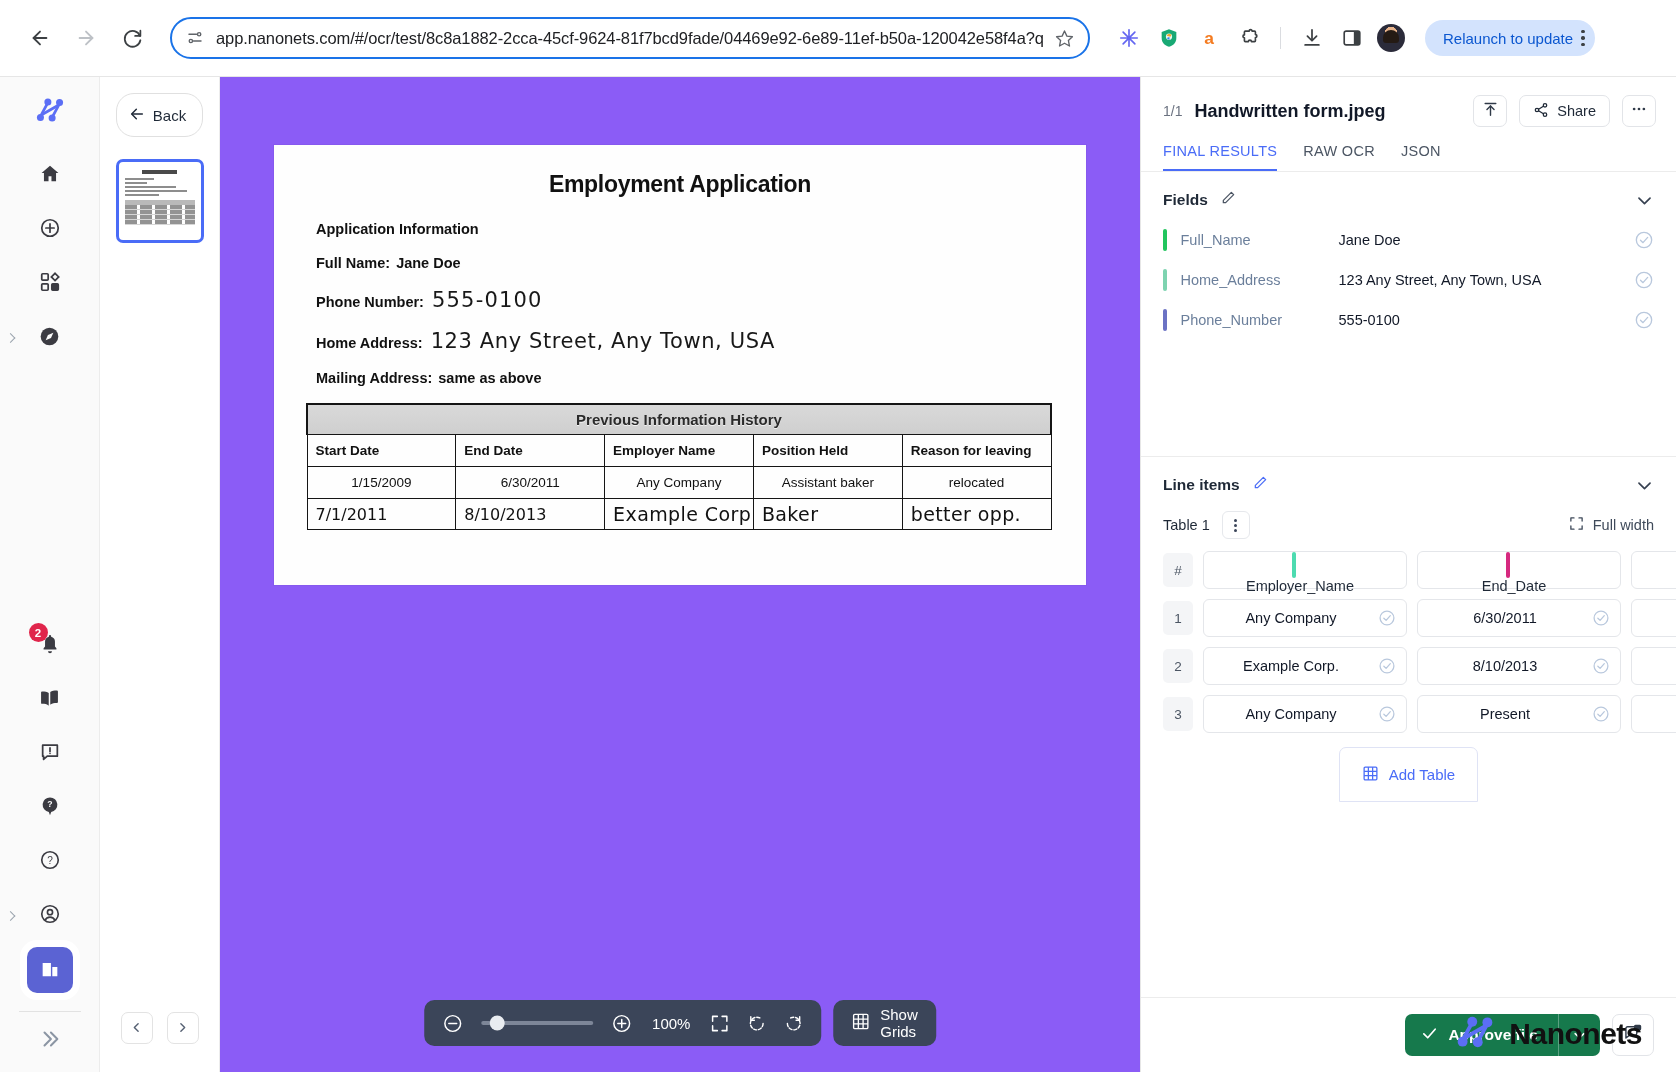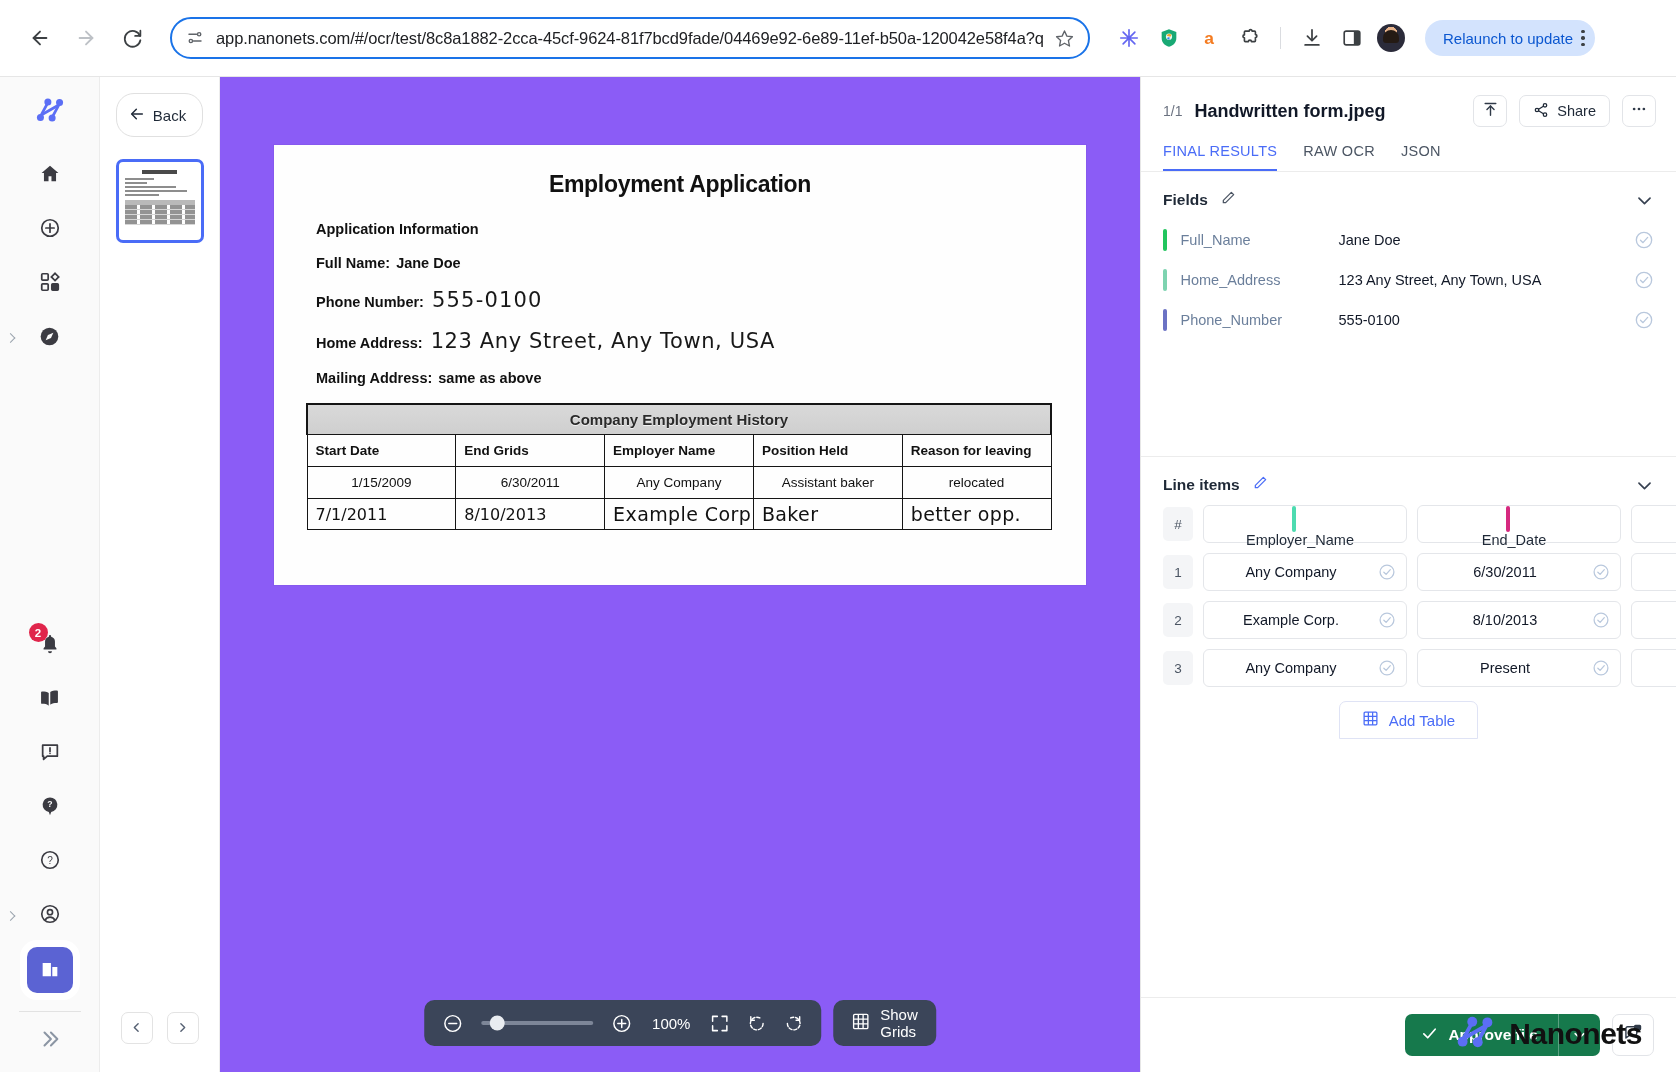--- a/index.html
+++ b/index.html
@@ -391,21 +391,21 @@
     position: relative;
   }
   .li-cell .accent { width:3.5px; height: 26px; border-radius:2px; margin: 0 12px 0 0; flex:none; }
   .li-cell .hdr-text { font-size:14.5px; color:#1f2937; }
   .li-cell .val { flex:1; text-align:center; font-size:14.5px; color:#111827; }
   .li-cell.header { border-color:#e4e6ea;flex-direction:column; }
   .li-cell .chk { width:18px; height:18px; color:#b9c8dd; flex:none; }
 
   .add-table-wrap { display:flex; justify-content:center; margin-top: 4px; }
   .add-table {
-    height: 38px; border:1px solid #dfe3f5; border-radius:7px 7px 0 0;
+    height: 55px; border:1px solid #dfe3f5; border-radius:7px 7px 0 0;
     background:#fff; color:#4a6cf7;
     display:flex; align-items:center; gap:10px; padding: 0 22px;
     font-size:15px; font-weight:500; cursor:pointer;
   }
 
   .panel-footer {
     margin-top: auto;
     border-top: 1px solid #ececec;
     padding: 16px 22px;
     display:flex; justify-content:flex-end; align-items:center; gap:12px;
@@ -716,25 +716,25 @@
       </div>
 
       <div class="doc-line">
         <span>Mailing Address:</span>
         <span style="margin-left:6px">same as above</span>
       </div>
 
       <table class="emp">
         <tbody>
             <tr>
-          <th class="banner" colspan="5">Company Employment History</th>
+          <th class="banner" colspan="5">Previous Information History</th>
         </tr>
         <tr>
           <th class="col" style="width:12%">Start Date</th>
-          <th class="col" style="width:12%">End Grids</th>
+          <th class="col" style="width:12%">End Date</th>
           <th class="col" style="width:24%">Employer Name</th>
           <th class="col" style="width:25%">Position Held</th>
           <th class="col" style="width:27%">Reason for leaving</th>
         </tr>
         <tr>
           <td class="v">1/15/2009</td>
           <td class="v">6/30/2011</td>
           <td class="v">Any Company</td>
           <td class="v">Assistant baker</td>
           <td class="v">relocated</td>
@@ -907,20 +907,41 @@
             <path d="M17 3.5 20.5 7 8.5 19H5v-3.5Z"></path>
           </svg>
       </span>
       <span class="sec-chevron">
         <svg width="19" height="19" viewBox="0 0 24 24" fill="none" stroke="currentColor" stroke-width="2.1" stroke-linecap="round" stroke-linejoin="round">
             <polyline points="5 9 12 16 19 9"></polyline>
           </svg>
       </span>
     </div>
 
+    <div class="table-head-row">
+      <span class="table-name">Table 1</span>
+      <span class="dots-btn">
+        <span style="display:flex;flex-direction:column">
+            <i></i>
+            <i></i>
+            <i></i>
+          </span>
+      </span>
+      <span class="fullwidth">
+        <span>
+          <svg width="15" height="15" viewBox="0 0 24 24" fill="none" stroke="currentColor" stroke-width="2.1" stroke-linecap="round" stroke-linejoin="round">
+              <polyline points="3 8 3 3 8 3"></polyline>
+              <polyline points="16 3 21 3 21 8"></polyline>
+              <polyline points="21 16 21 21 16 21"></polyline>
+              <polyline points="8 21 3 21 3 16"></polyline>
+            </svg>
+        </span>
+        <span>Full width</span>
+      </span>
+    </div>
 
     <div class="li-table">
       <div class="li-row">
         <span class="li-idx">#</span>
         <span class="li-cell header">
           <span class="accent" style="background:#4ddbb0"></span>
           <span class="hdr-text">Employer_Name</span>
         </span>
         <span class="li-cell header">
           <span class="accent" style="background:#d6297f"></span>

